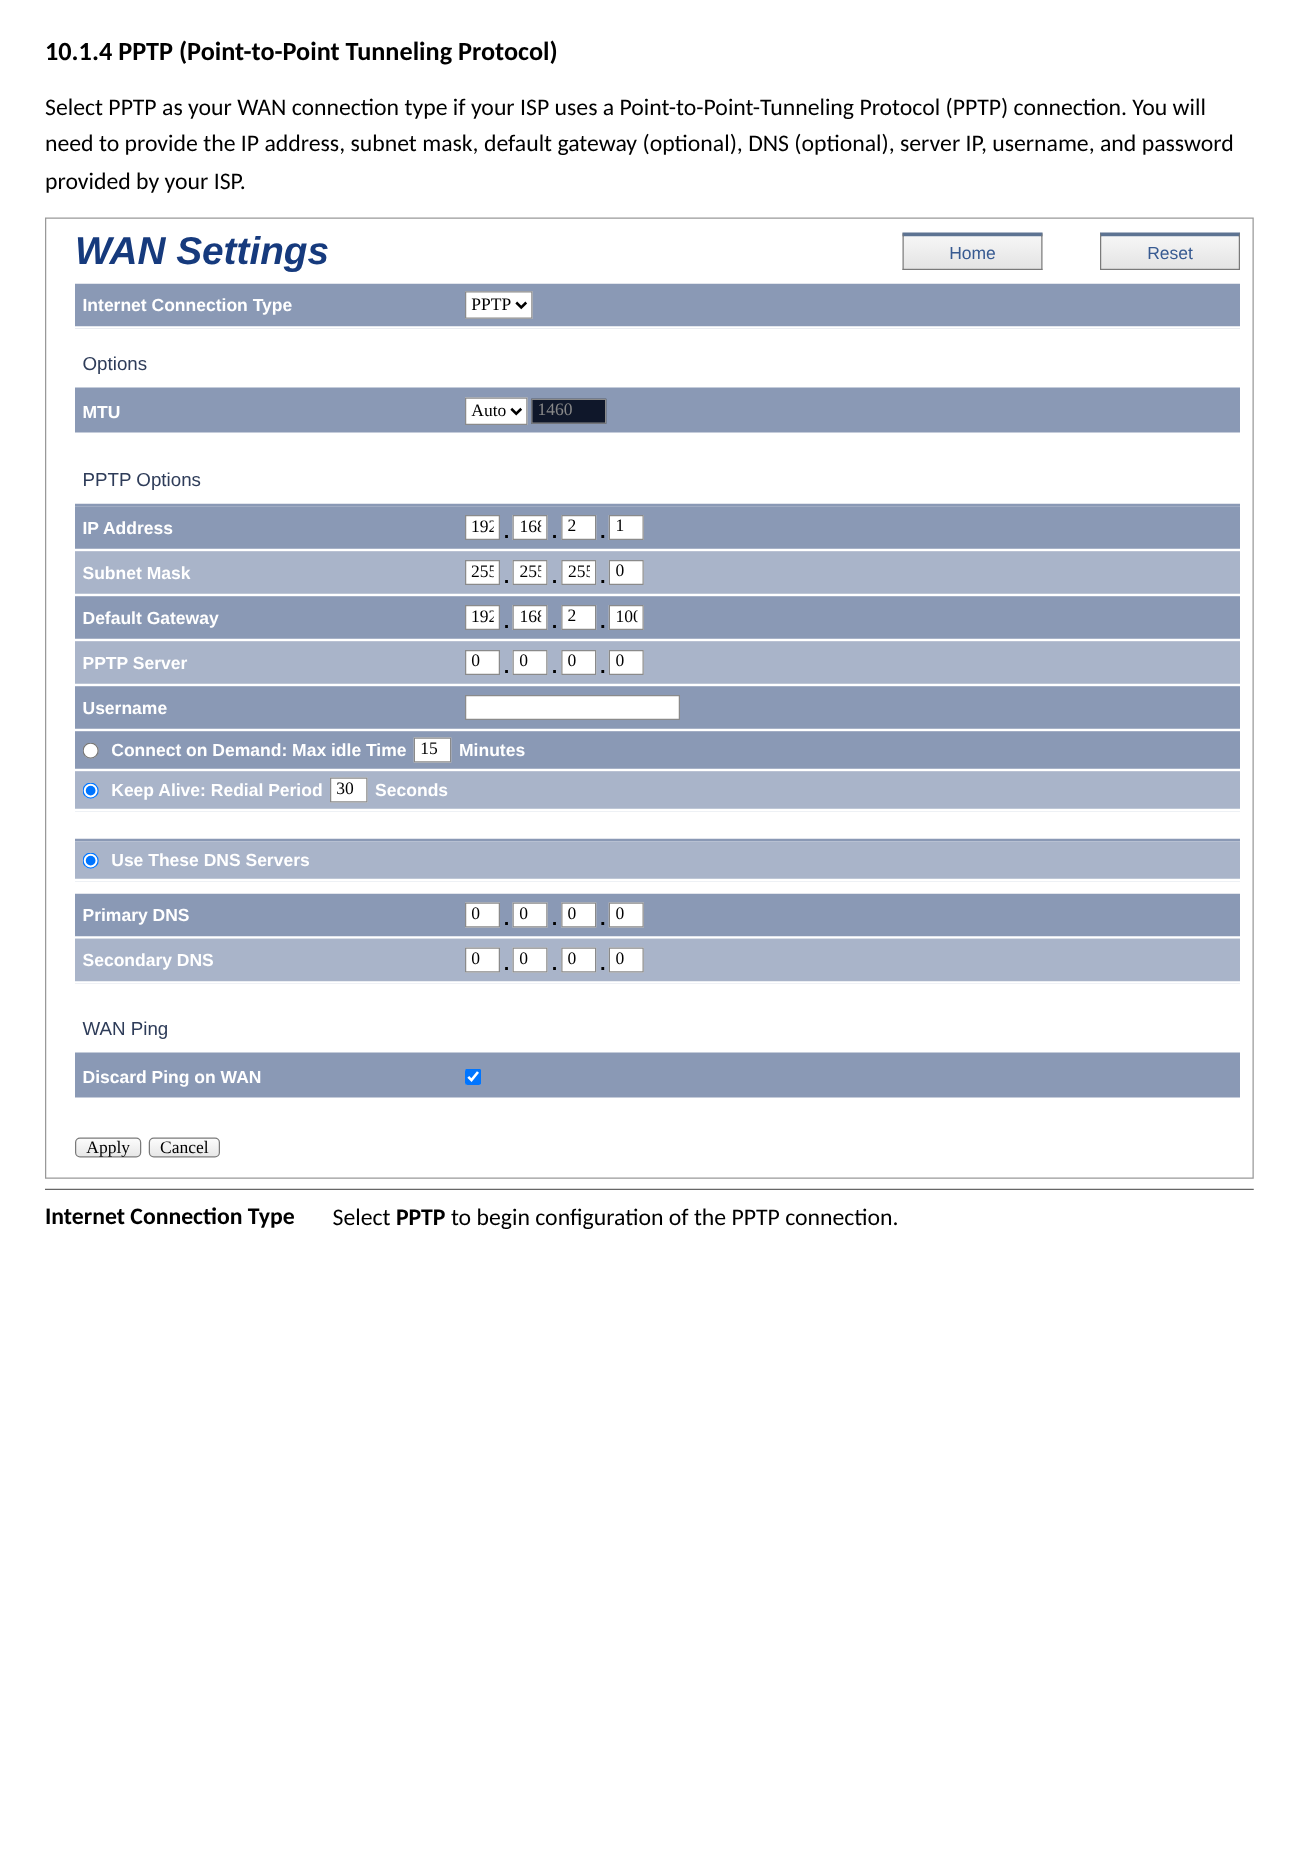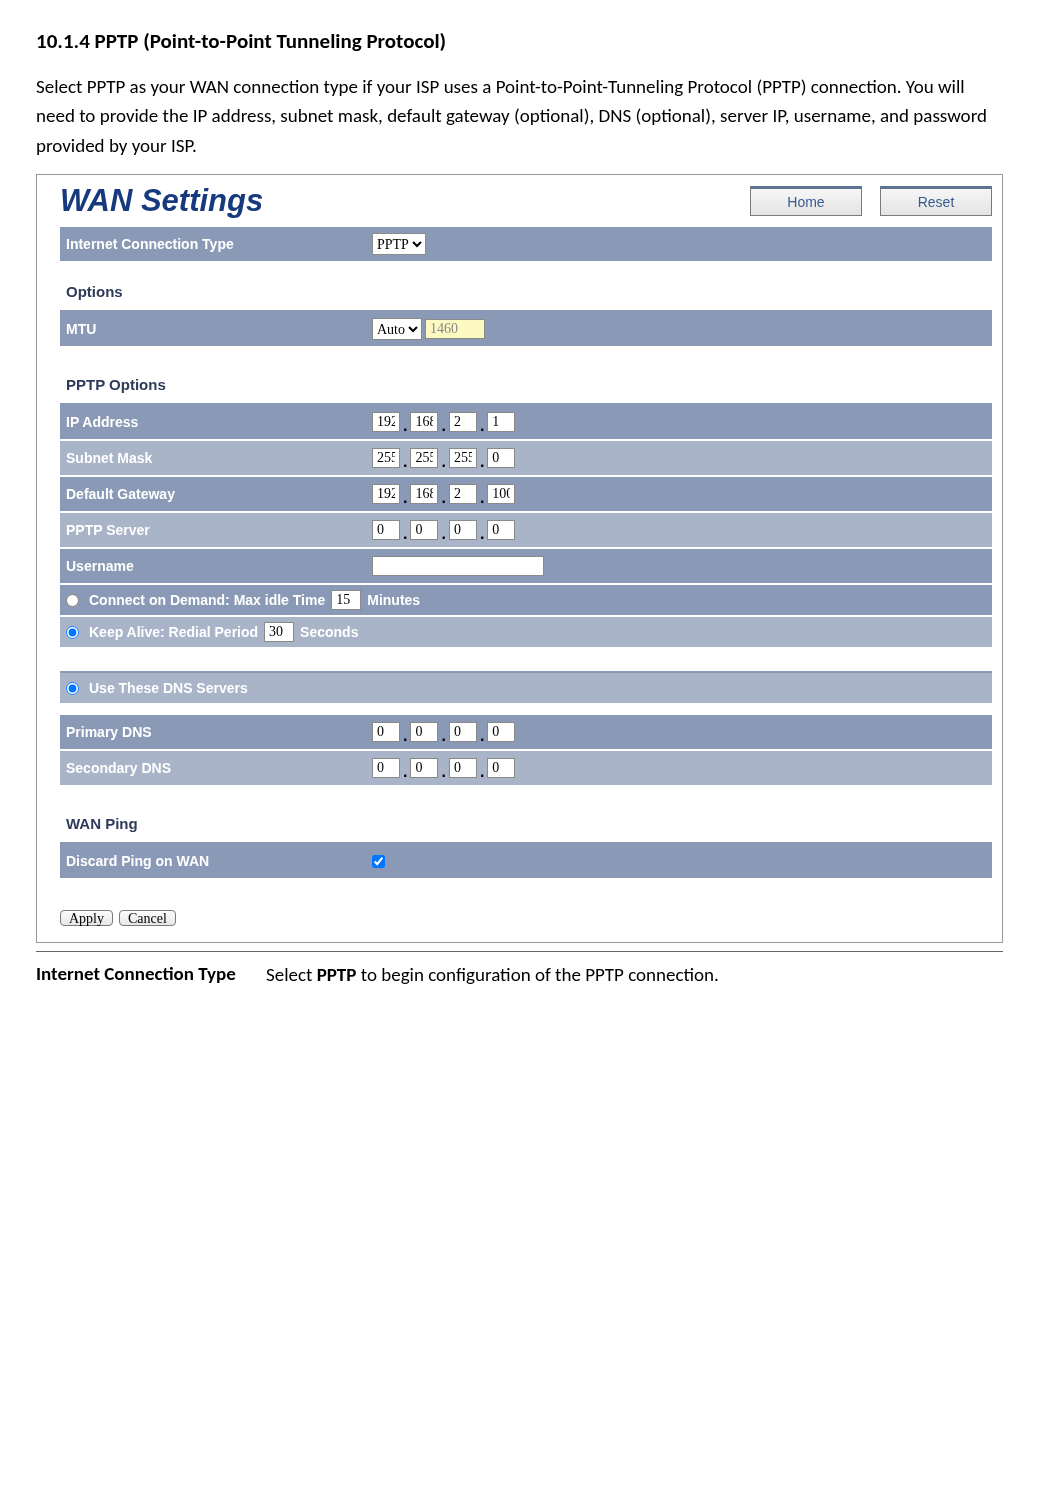--- a/index.html
+++ b/index.html
@@ -49,20 +49,21 @@
     height: 26px;
     background: linear-gradient(#f6f6f6, #e4e4e4);
     border: 1px solid #7a7a7a;
     border-top: 3px solid #5d7392;
     font-family: Arial, sans-serif;
     font-size: 14px;
     color: #375a91;
     display: flex;
     align-items: center;
     justify-content: center;
+    margin-left: 28px;
   }
   .row {
     display: flex;
     align-items: center;
     height: 34px;
     background: #8a99b5;
     color: #fff;
     font-family: Arial, sans-serif;
     font-size: 14px;
     font-weight: bold;
@@ -76,21 +77,21 @@
   }
   .row-ctrl {
     display: flex;
     align-items: center;
     gap: 3px;
     padding-left: 2px;
   }
   .sect-heading {
     font-family: Arial, sans-serif;
     font-size: 15px;
-    font-weight: bold;
+    font-weight: normal;
     color: #2e3c59;
     padding: 20px 0 10px 6px;
     border-bottom: 2px solid #8a99b5;
   }
   .sect-heading.tight { padding-top: 28px; }
   select.ctrl-select {
     font-family: "Times New Roman", serif;
     font-size: 14px;
     height: 22px;
     border: 1px solid #8a8a8a;
@@ -99,21 +100,21 @@
   input.ctrl-text {
     font-family: "Times New Roman", serif;
     font-size: 14px;
     height: 20px;
     border: 1px solid #8a8a8a;
     padding: 0 4px;
     box-sizing: border-box;
     background:#fff;
   }
   input.octet { width: 28px; }
-  input.mtu   { width: 60px; color:#888; background:#fef9c3; }
+  input.mtu   { width: 60px; color:#888; background:#0f172a; }
   input.inline-num { width: 30px; }
   input.wide { width: 172px; }
   .dot {
     font-family: Arial, sans-serif;
     font-size: 16px;
     font-weight: bold;
     color: #000;
     position: relative;
     top: 4px;
   }

